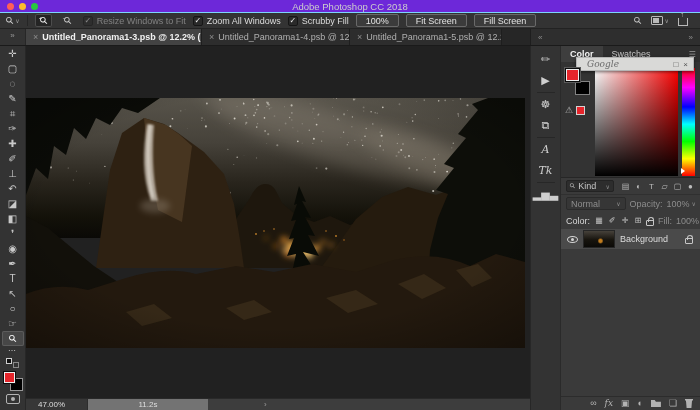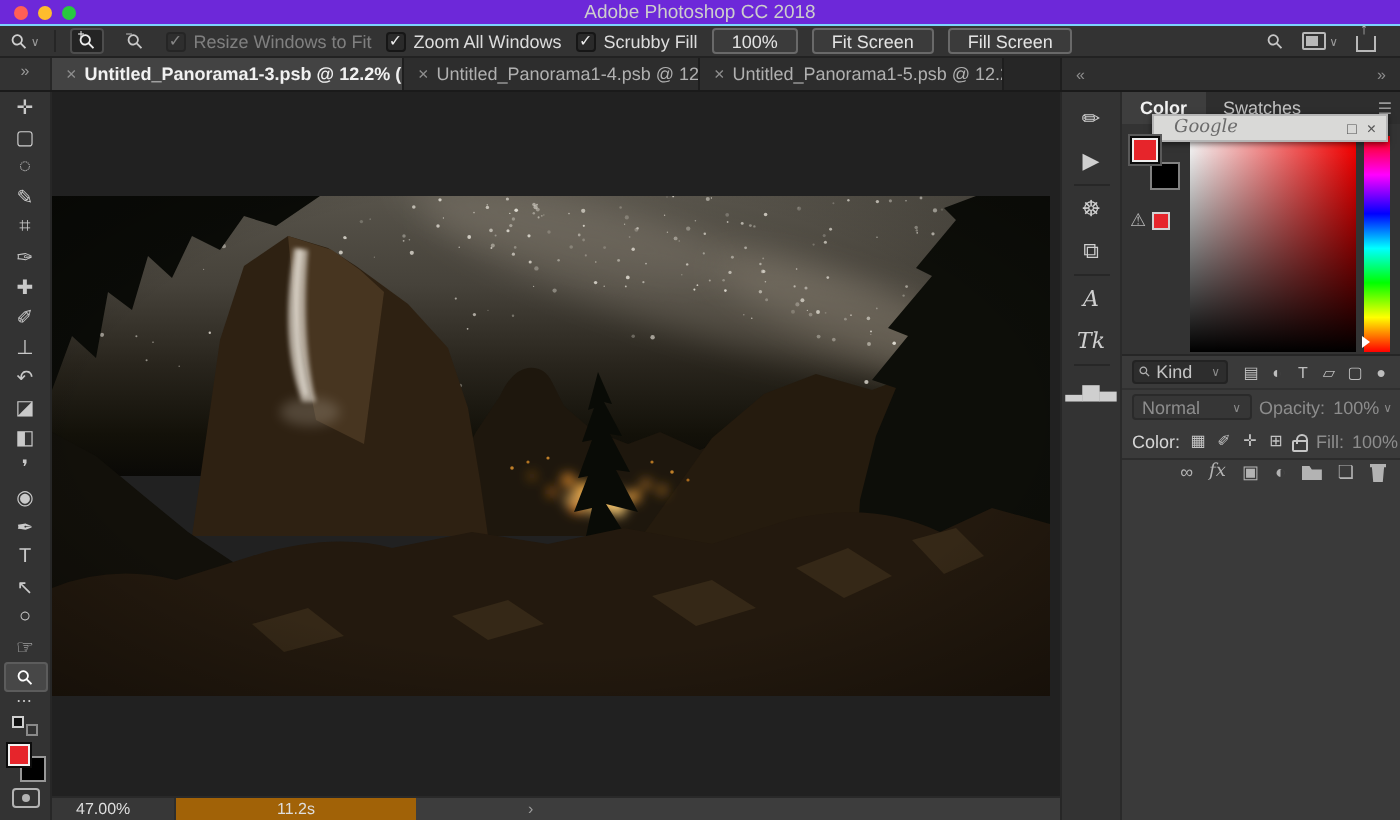--- a/index.html
+++ b/index.html
@@ -60,21 +60,21 @@
   .swatches .bg{position:absolute;right:0;bottom:0;width:13px;height:13px;background:#000;border:1px solid #979797}
   .qmask{width:14px;height:10px;border:1px solid #b3b3b3;border-radius:2px;margin-top:3px;display:flex;align-items:center;justify-content:center;flex:none}
   .qmask::after{content:"";width:4px;height:4px;border-radius:50%;background:#b3b3b3}
 
   
   .docarea{flex:1;display:flex;flex-direction:column;background:#212121;min-width:0}
   .canvas{position:relative;flex:1;overflow:hidden}
   .photo{position:absolute;left:0;top:52px;width:499px;height:250px}
   .statusbar{height:12px;background:#3d3d3d;border-top:1px solid #292929;display:flex;align-items:center;font-size:8px;color:#dedede;flex:none}
   .sb-zoom{width:62px;height:100%;background:#373737;border-right:1px solid #2d2d2d;display:flex;align-items:center;padding-left:12px}
-  .sb-seg{width:120px;height:100%;background:#a16207;display:flex;align-items:center;justify-content:center}
+  .sb-seg{width:120px;height:100%;background:#737373;display:flex;align-items:center;justify-content:center}
   .sb-ch{margin-left:56px;color:#9c9c9c}
 
   
   .dock{width:170px;background:#333;border-left:1px solid #272727;display:flex;flex:none}
   .strip{width:30px;border-right:1px solid #2a2a2a;display:flex;flex-direction:column;align-items:center;padding-top:3px;flex:none}
   .strip .icon{width:26px;height:21px;display:flex;align-items:center;justify-content:center;font-size:11px;color:#cfcfcf;flex:none}
   .strip-sep{width:18px;height:1px;background:#272727;margin:1px 0;flex:none}
   .serif{font-family:"DejaVu Serif",serif;font-style:italic}
   .ital{font-style:italic;font-family:"DejaVu Serif",serif}
   .panels{width:140px;display:flex;flex-direction:column;min-height:0}
@@ -695,20 +695,28 @@
                 <span class="icon">✛</span>
                 <span class="icon">⊞</span>
                 <div class="padlock"></div>
               </div>
             <span class="dim" style="margin-left:auto">Fill:</span>
             <span class="val">
               <span>100%</span>
               <span class="chv">∨</span>
             </span>
           </div>
+          <div class="llist">
+            <div class="layer-row">
+              <span class="eye"></span>
+              <span class="thumb"></span>
+              <span class="lname">Background</span>
+              <span class="padlock"></span>
+            </div>
+          </div>
           <div class="lfoot" id="layers-footer">
               <span class="icon">∞</span>
               <span class="icon ital">fx</span>
               <span class="icon">▣</span>
               <span class="icon">◐</span>
               <div class="mini-folder"></div>
               <span class="icon">❏</span>
               <div class="mini-trash"></div>
             </div>
         </div>

